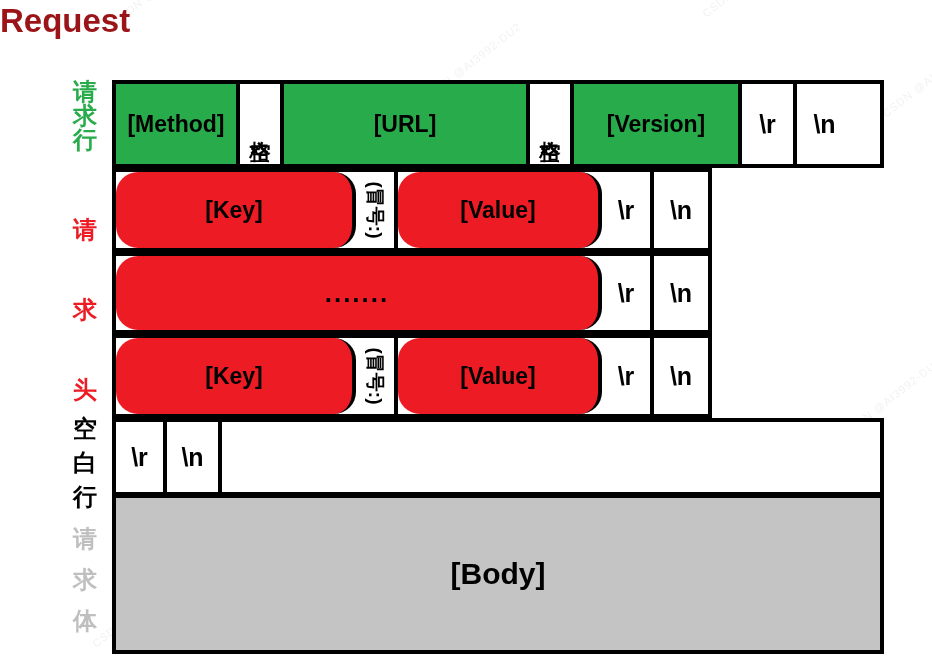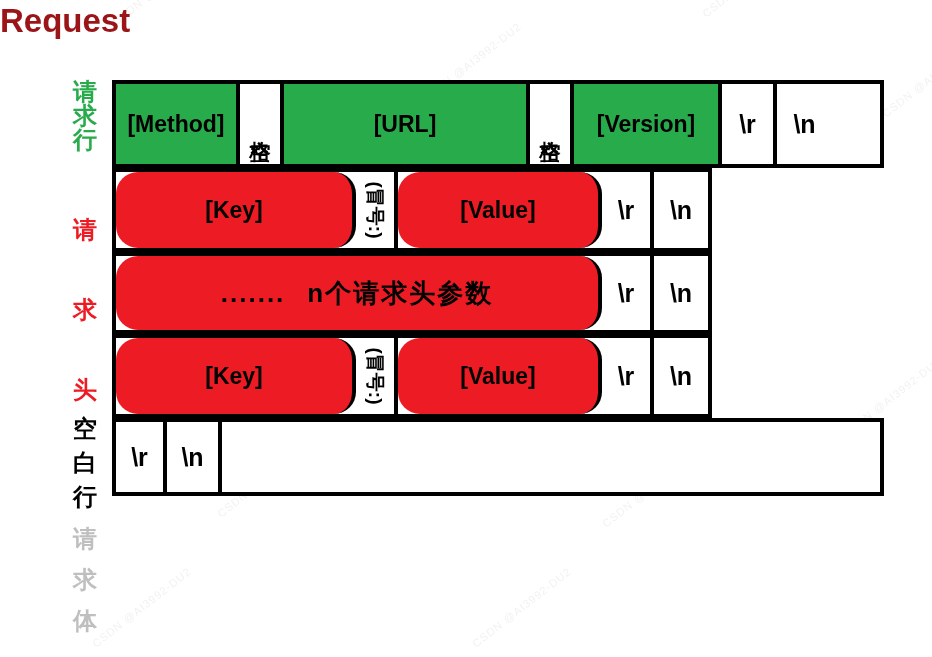--- a/index.html
+++ b/index.html
@@ -127,39 +127,38 @@
 
   <div class="bar" style="left:112px;top:80px;width:772px;height:88px;">
     <div class="cell green sep" style="width:124px;">[Method]</div>
     <div class="cell white sep" style="width:44px;">
       <span class="vtext">空格</span>
     </div>
     <div class="cell green sep" style="width:246px;text-align:right;">[URL]</div>
     <div class="cell white sep" style="width:44px;">
       <span class="vtext">空格</span>
     </div>
-    <div class="cell green sep" style="width:148px;">[Version]</div>
+    <div class="cell green sep" style="width:168px;">[Version]</div>
     <div class="cell white sep esc" style="width:55px;">\r</div>
     <div class="cell white esc" style="width:55px;">\n</div>
   </div>
 
   <div class="bar" style="left:112px;top:168px;width:600px;height:84px;">
     <div class="cell red sep" style="width:240px;">[Key]</div>
     <div class="cell white sep" style="width:42px;">
       <span class="vtext-rot">(冒号:)</span>
     </div>
     <div class="cell red sep" style="width:204px;">[Value]</div>
     <div class="cell white sep esc" style="width:52px;">\r</div>
     <div class="cell white esc" style="width:54px;">\n</div>
   </div>
 
   <div class="bar" style="left:112px;top:252px;width:600px;height:82px;">
     <div class="cell red sep" style="width:486px;gap:22px;">
       <span class="hdrline">.......</span>
-      <span class="hdrline">n个请求头参数</span>
     </div>
     <div class="cell white sep esc" style="width:52px;">\r</div>
     <div class="cell white esc" style="width:54px;">\n</div>
   </div>
 
   <div class="bar" style="left:112px;top:334px;width:600px;height:84px;">
     <div class="cell red sep" style="width:240px;">[Key]</div>
     <div class="cell white sep" style="width:42px;">
       <span class="vtext-rot">(冒号:)</span>
     </div>
@@ -167,14 +166,17 @@
     <div class="cell white sep esc" style="width:52px;">\r</div>
     <div class="cell white esc" style="width:54px;">\n</div>
   </div>
 
   <div class="bar" style="left:112px;top:418px;width:110px;height:78px;">
     <div class="cell white sep esc" style="width:51px;">\r</div>
     <div class="cell white esc" style="width:51px;">\n</div>
   </div>
   <div class="bar" style="left:218px;top:418px;width:666px;height:78px;border-left-width:4px;"></div>
 
+  <div class="bar gray" style="left:112px;top:494px;width:772px;height:160px;align-items:center;justify-content:center;">
+    <span class="bodytext">[Body]</span>
+  </div>
 
 </div>
 
 </body></html>

